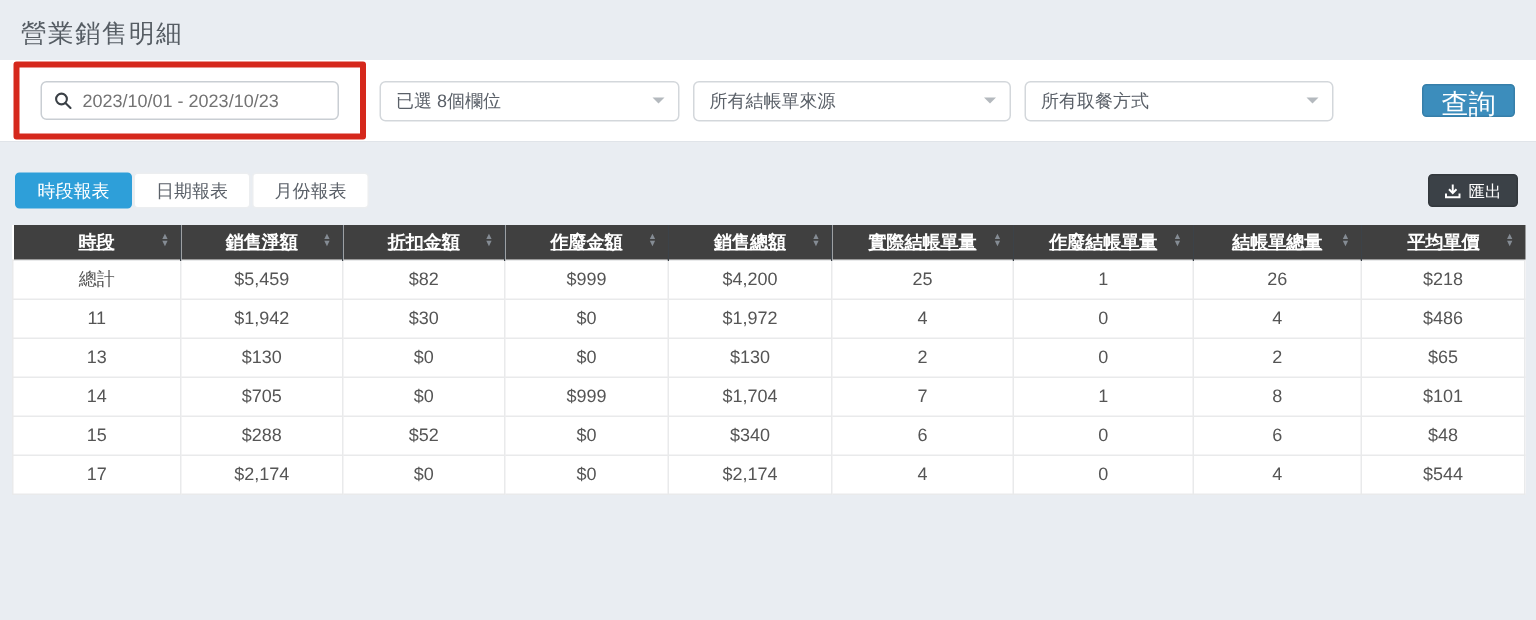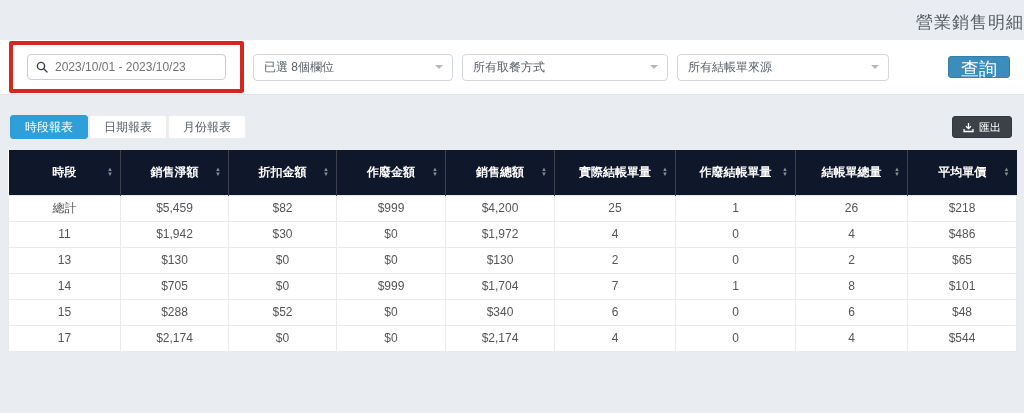--- a/index.html
+++ b/index.html
@@ -11,21 +11,20 @@
     color: #555;
     overflow: hidden;
   }
   .page-title {
     height: 40px;
     padding: 11px 0 0 14px;
     font-size: 17px;
     font-weight: 500;
     color: #565d64;
     letter-spacing: 1px;
-    text-align: right;
   }
   .filter-bar {
     width: 1024px;
     height: 55px;
     background: #ffffff;
     border-bottom: 1px solid #e0e4e9;
     display: flex;
     align-items: center;
     padding-left: 9px;
   }
@@ -125,28 +124,29 @@
     cursor: pointer;
   }
   .report-table {
     width: 1008px;
     margin: 0 8px;
     border-collapse: collapse;
     table-layout: fixed;
     background: #fff;
   }
   .report-table thead th {
-    background: #0f172a;
+    background: #404040;
     color: #ffffff;
     font-size: 12px;
     font-weight: bold;
-    height: 45px;
+    height: 23px;
     position: relative;
     border-right: 1px solid #3c4248;
     cursor: pointer;
+    text-decoration: underline;
   }
   .report-table thead th:last-child { border-right: none; }
   .sort-icon {
     position: absolute;
     right: 7px;
     top: 50%;
     transform: translateY(-50%);
     display: flex;
     flex-direction: column;
     align-items: center;
@@ -180,27 +180,27 @@
       </span>
       <span>2023/10/01 - 2023/10/23</span>
     </div>
   </div>
 
   <div class="select sel-columns">
     <span>已選 8個欄位</span>
     <span class="caret"></span>
   </div>
 
+  <div class="select sel-source">
+    <span>所有結帳單來源</span>
+    <span class="caret"></span>
+  </div>
+
   <div class="select sel-pickup">
     <span>所有取餐方式</span>
-    <span class="caret"></span>
-  </div>
-
-  <div class="select sel-source">
-    <span>所有結帳單來源</span>
     <span class="caret"></span>
   </div>
 
   <button class="query-btn">查詢</button>
 </div>
 
 <div class="tabs-row">
   <span style="display:flex;">
       <button class="tab active">時段報表</button>
       <button class="tab">日期報表</button>

